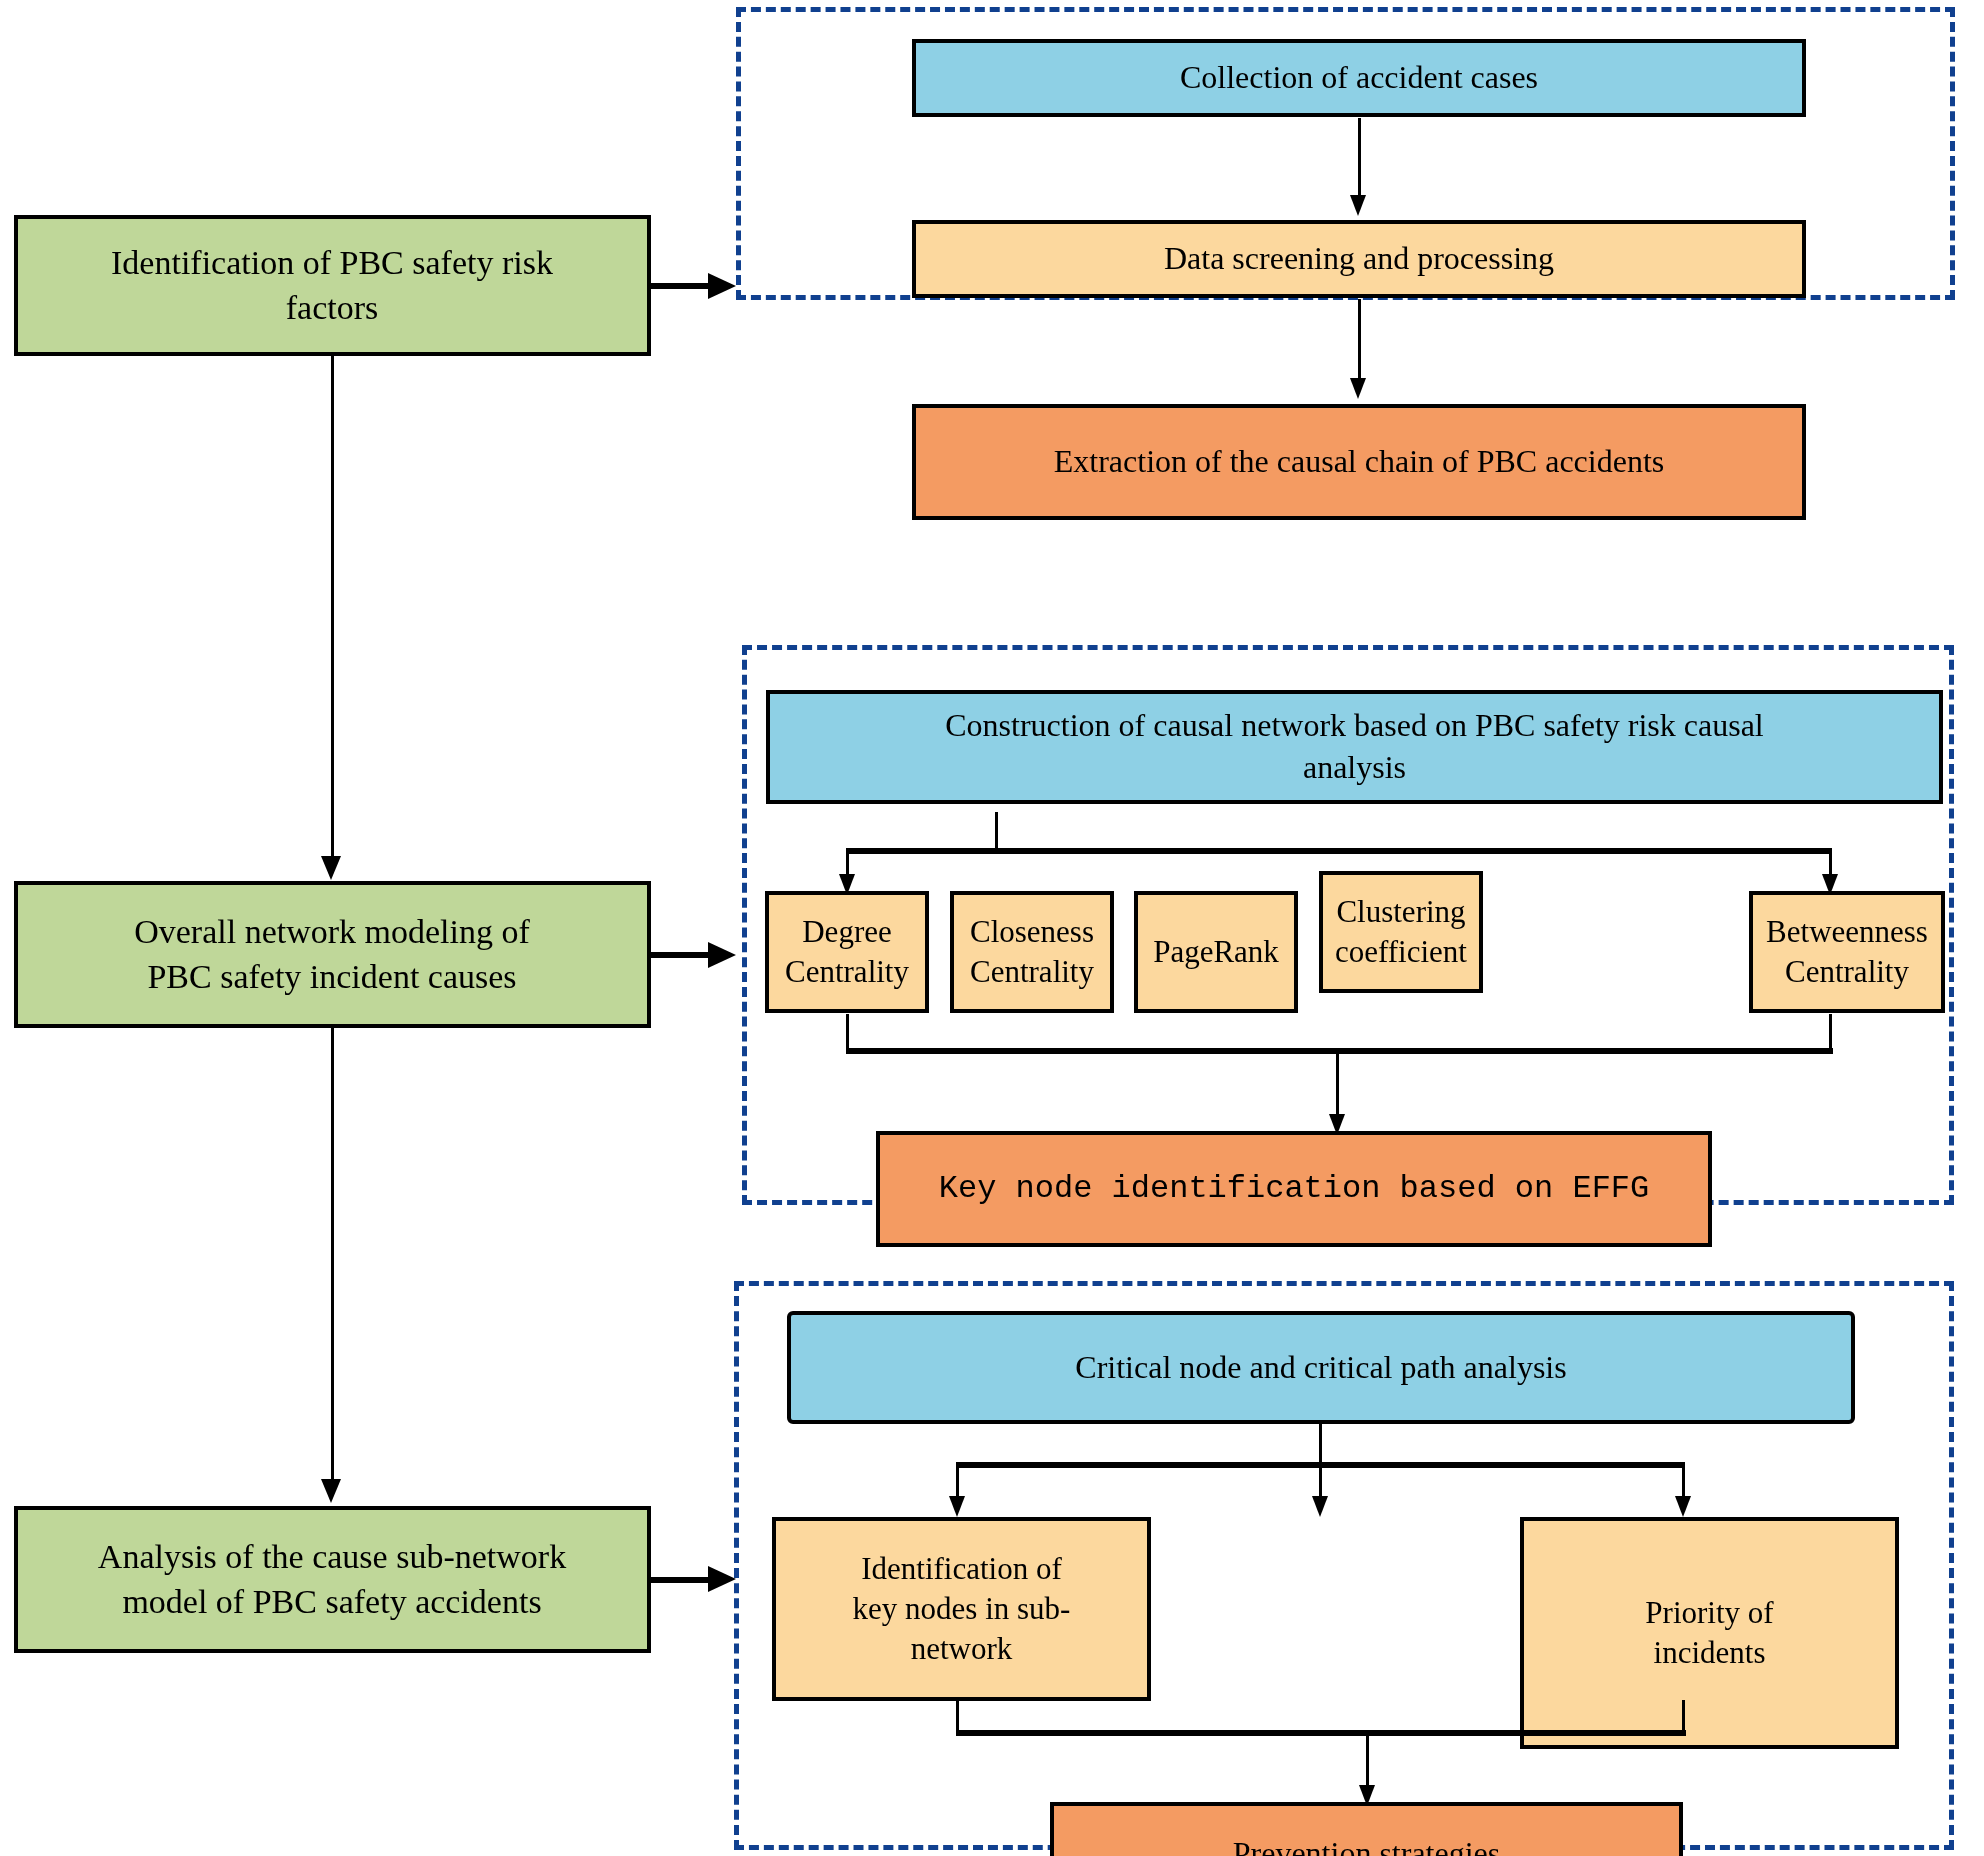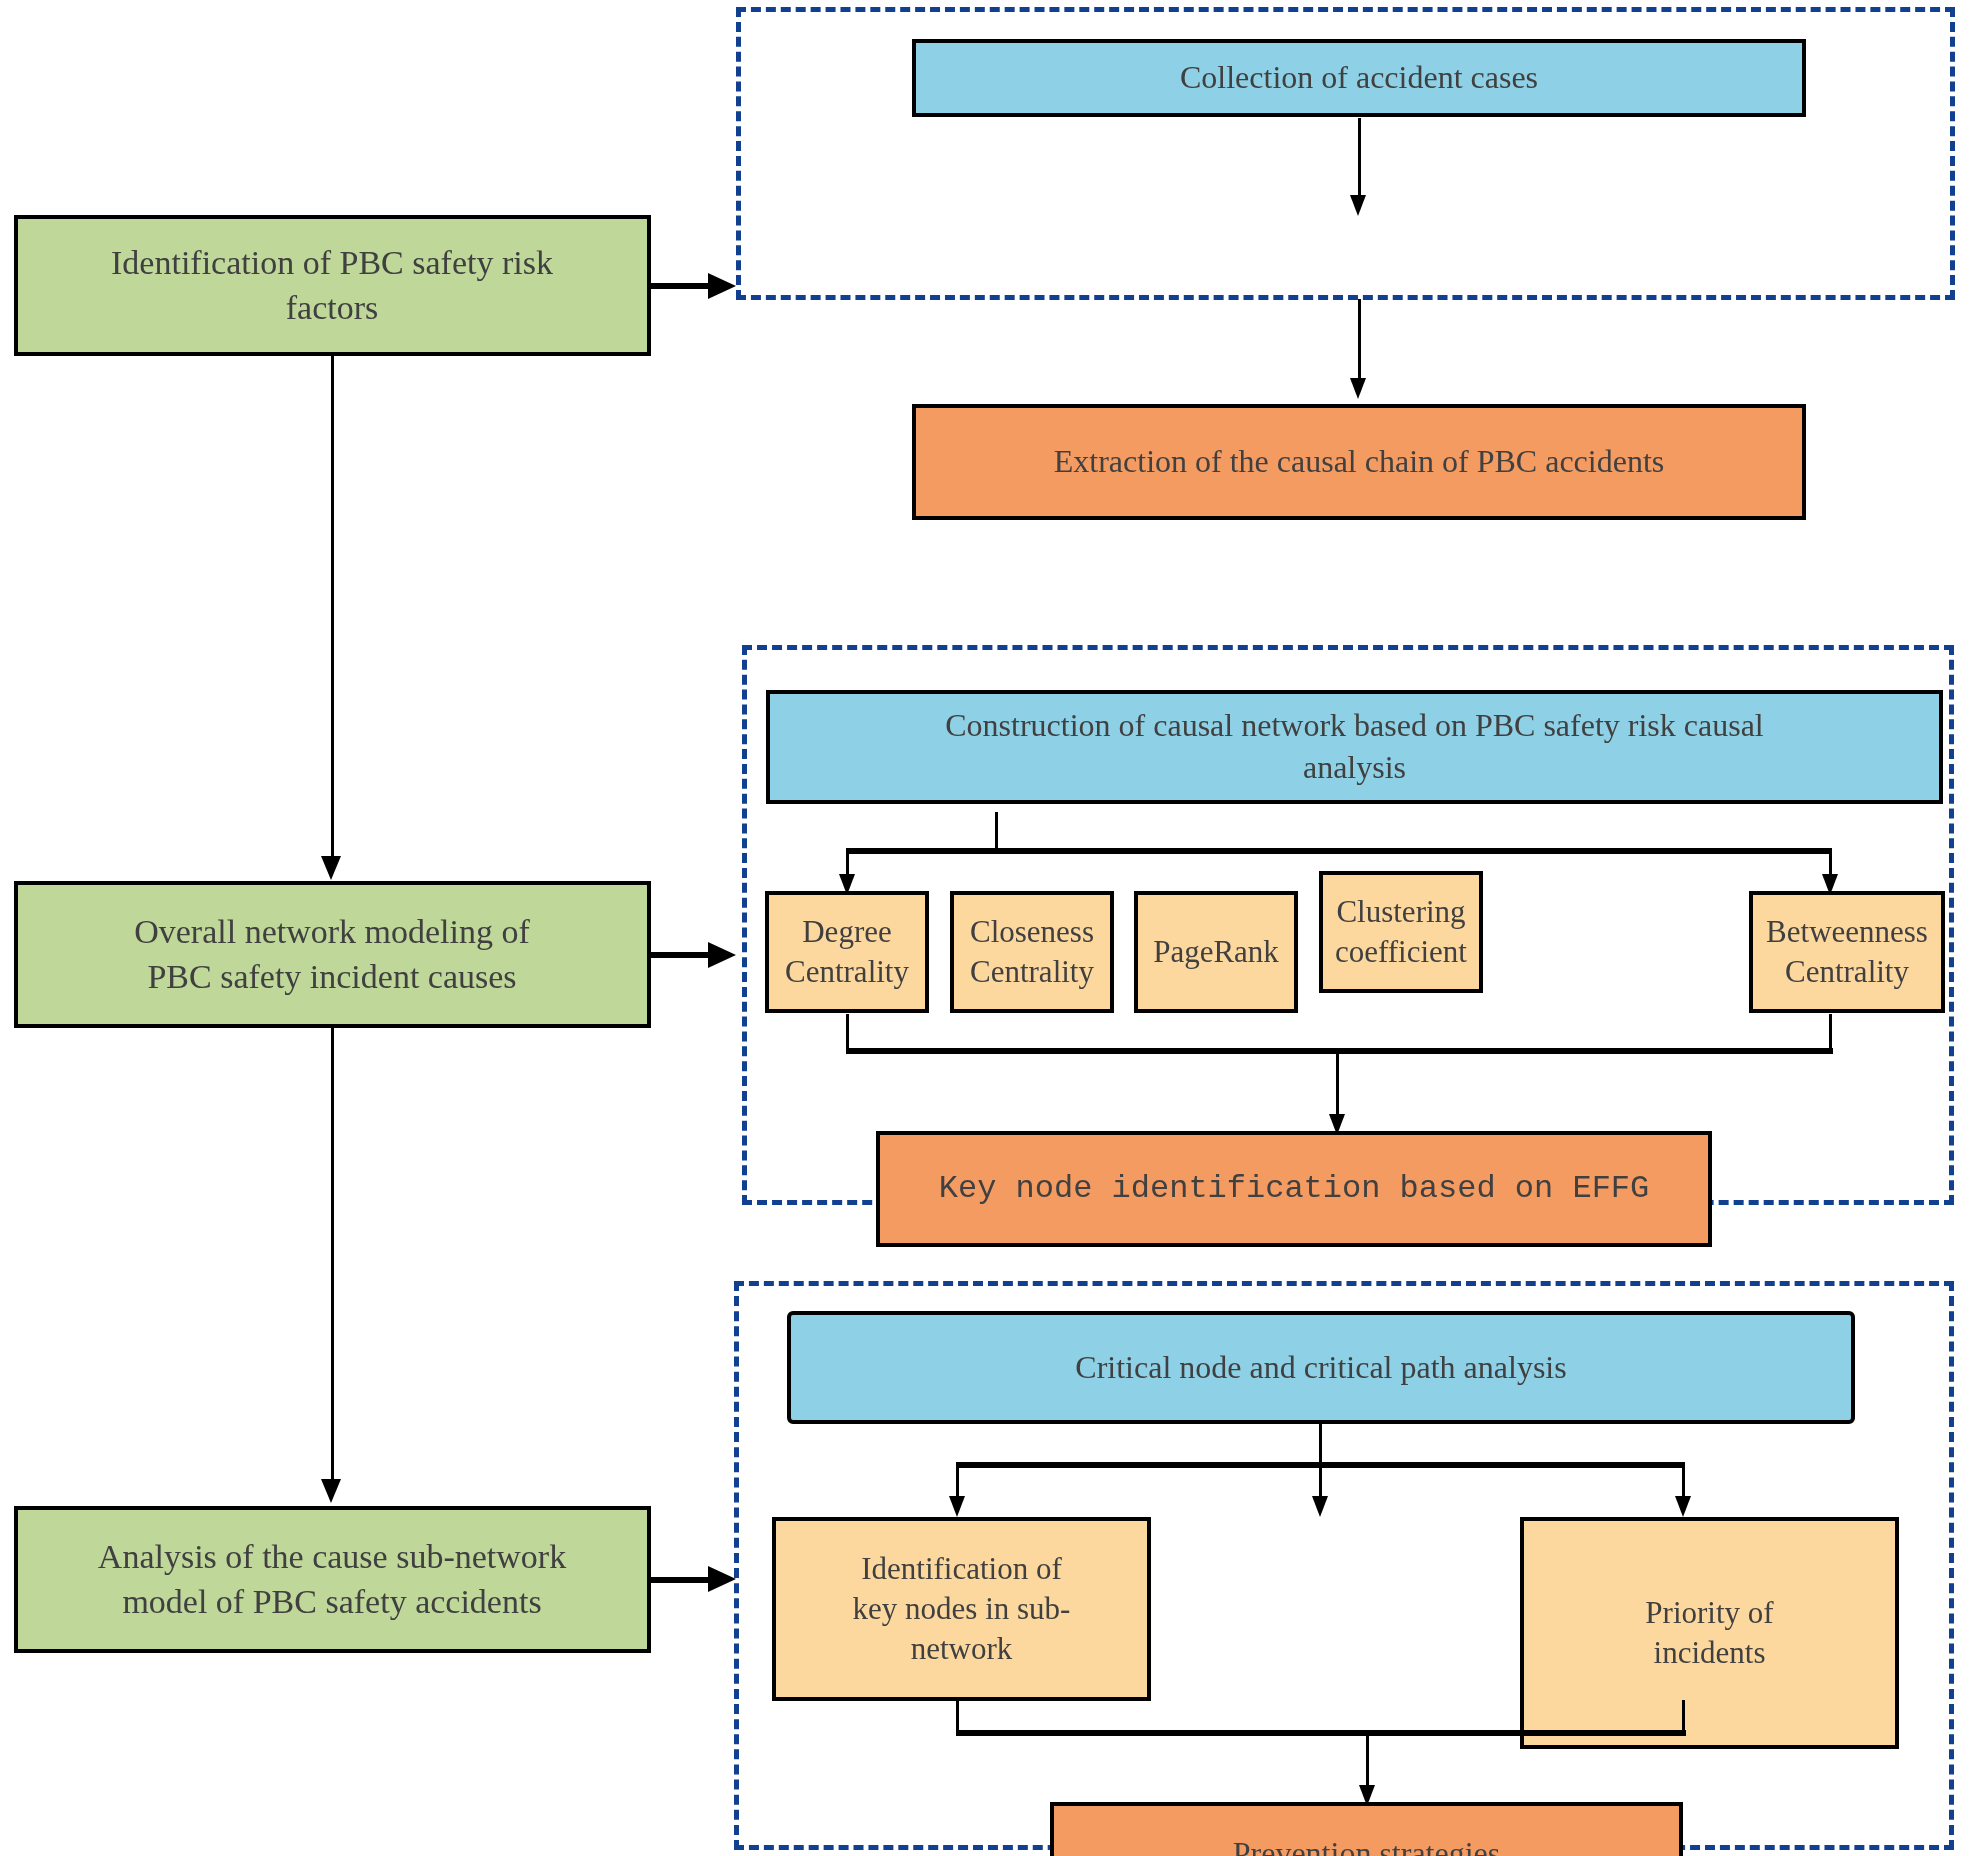--- a/index.html
+++ b/index.html
@@ -19,21 +19,21 @@
   }
   
   .box{
     position:absolute;
     box-sizing:border-box;
     border:4.3px solid #000000;
     display:flex;
     align-items:center;
     justify-content:center;
     text-align:center;
-    color:#404040;
+    color:#000000;
     line-height:1.30;
     padding:2.4px 6.1px;
     white-space:pre-line;
   }
   .green {background:#bfd799;}
   .blue  {background:#8ed0e5;}
   .lorange{background:#fcd89e;}
   .dorange{background:#f49b62;}
 
   .fs-lg{font-size:34px;}
@@ -93,20 +93,21 @@
   <div class="hthick" style="left:650px;top:1577px;width:61px;"></div>
   <div class="arrow-right" style="left:708px;top:1566px;"></div>
 
   <div class="panel" style="left:736px;top:7.3px;width:1219px;height:293px;"></div>
 
   <div class="box blue fs-md" style="left:912px;top:39px;width:894px;height:78px;">Collection of accident cases</div>
 
   <div class="vline" style="left:1358px;top:118px;height:78px;"></div>
   <div class="arrow-down-sm" style="left:1350px;top:195px;"></div>
 
+  <div class="box lorange fs-md" style="left:912px;top:220px;width:894px;height:78px;">Data screening and processing</div>
 
   <div class="vline" style="left:1358px;top:299px;height:80px;"></div>
   <div class="arrow-down-sm" style="left:1350px;top:378px;"></div>
 
   <div class="box dorange fs-md" style="left:912px;top:404px;width:894px;height:116px;">Extraction of the causal chain of PBC accidents</div>
 
   <div class="panel" style="left:742px;top:645px;width:1212px;height:560px;"></div>
 
   <div class="box blue fs-md" style="left:766px;top:690px;width:1177px;height:114px;">Construction of causal network based on PBC safety risk causal
 analysis</div>

